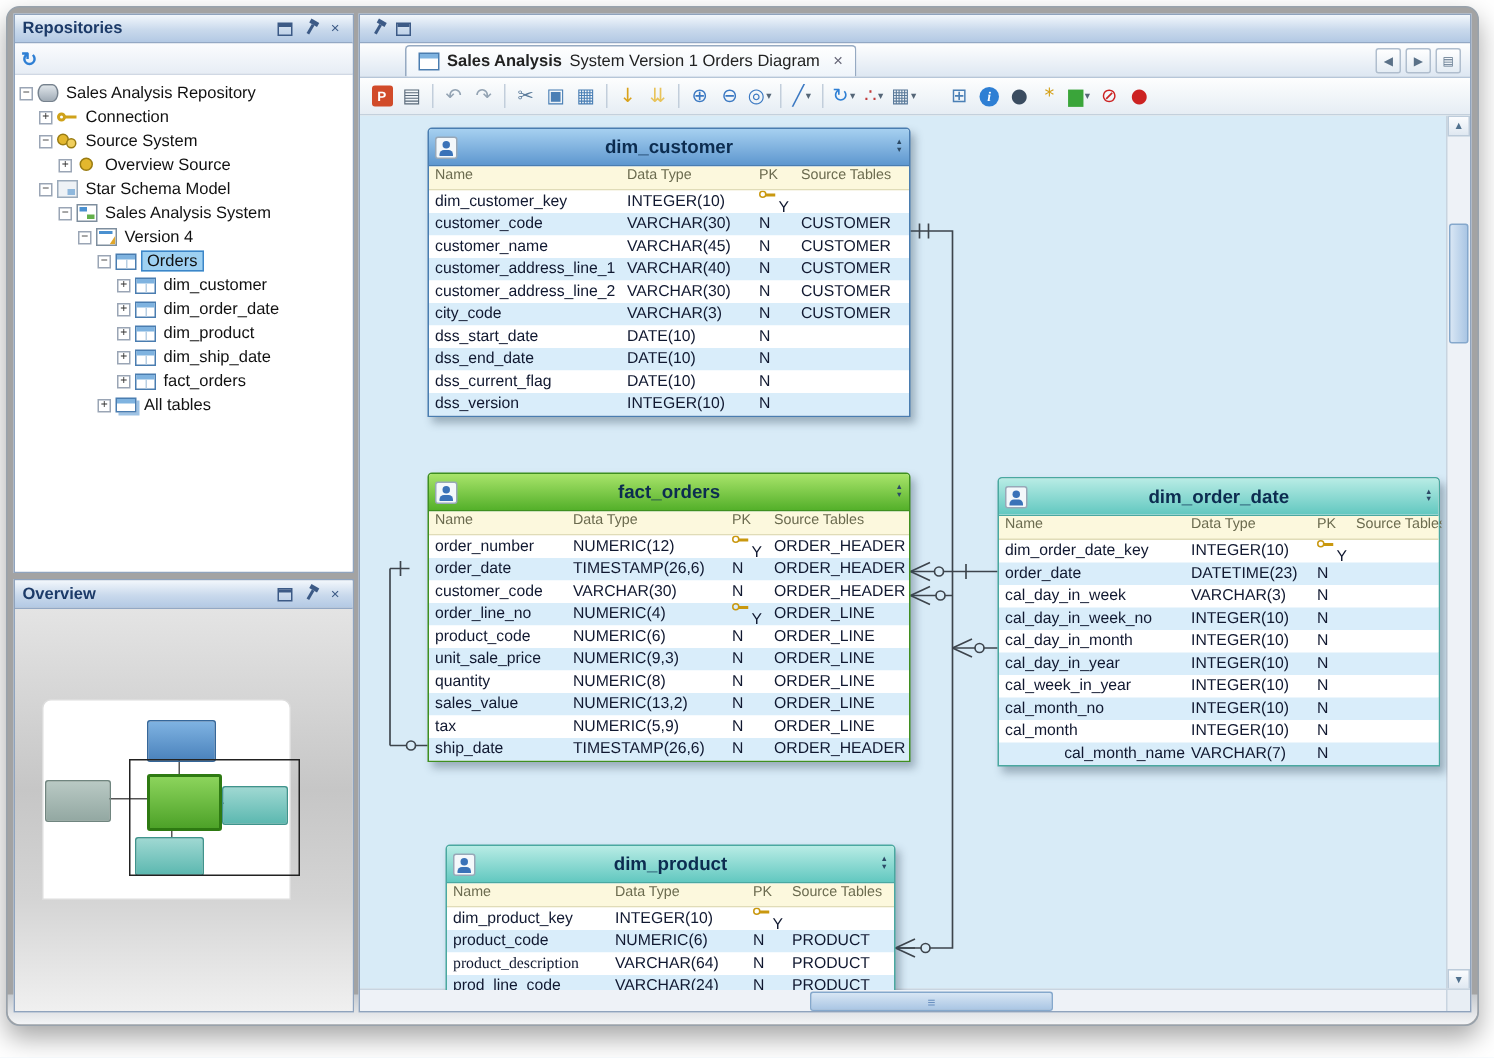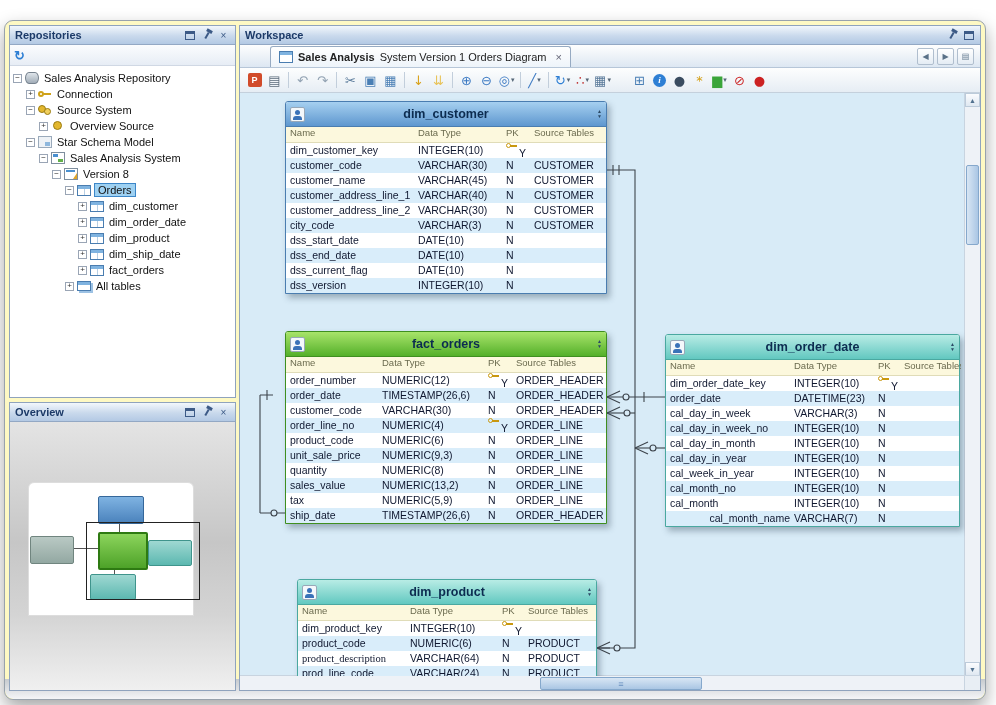--- a/index.html
+++ b/index.html
@@ -1,18 +1,18 @@
 <!DOCTYPE html>
 <html><head>
 <meta charset="utf-8">
 <style>
   html,body{margin:0;padding:0;background:#fff;}
   body{width:996px;height:705px;overflow:hidden;font-family:"Liberation Sans",sans-serif;}
   .stage{position:relative;width:996px;height:705px;}
-  .window{position:absolute;left:4px;top:20px;width:980px;height:678px;background:#fef9c3;
+  .window{position:absolute;left:4px;top:4px;width:980px;height:678px;background:#a3a3a3;
           border:1px solid #98a2ac;border-radius:9px;box-shadow:0 8px 18px rgba(0,0,0,.35);overflow:hidden;}
   .bottom-wave{position:absolute;left:0;right:0;bottom:0;height:20px;z-index:0;
           background:linear-gradient(#c6cace,#f4f5f7);border-radius:0 0 9px 9px;}
   .panel{position:absolute;border:1px solid #8fa3bd;background:#fff;display:flex;flex-direction:column;z-index:1;box-sizing:border-box;}
   .repo-panel{left:4px;top:4px;width:227px;height:373px;}
   .overview-panel{left:4px;top:381px;width:227px;bottom:8px;}
   .workspace-panel{left:234px;top:4px;right:4px;bottom:8px;}
   .panel-titlebar{flex:0 0 18px;height:18px;display:flex;align-items:center;padding:0 5px;gap:2px;
     background:linear-gradient(#f2f7fc,#c9d9ec 55%,#b3c9e4);border-bottom:1px solid #93a8c4;}
   .panel-title{font-size:11px;font-weight:bold;color:#1c3a68;flex:1;}
@@ -171,21 +171,21 @@
             <span class="tlabel">Star Schema Model</span>
           </div>
           <div class="trow" style="padding-left: 29px;">
             <span class="ttoggle">−</span>
             <span class="tic system-icon"></span>
             <span class="tlabel">Sales Analysis  System</span>
           </div>
           <div class="trow" style="padding-left: 42px;">
             <span class="ttoggle">−</span>
             <span class="tic version-icon"></span>
-            <span class="tlabel">Version 8</span>
+            <span class="tlabel">Version 4</span>
           </div>
           <div class="trow" style="padding-left: 55px;">
             <span class="ttoggle">−</span>
             <span class="tic diagram-icon"></span>
             <span class="tlabel sel">Orders</span>
           </div>
           <div class="trow" style="padding-left: 68px;">
             <span class="ttoggle">+</span>
             <span class="tic table-icon"></span>
             <span class="tlabel">dim_customer</span>
@@ -241,21 +241,20 @@
         <div class="ov-node green"></div>
         <div class="ov-node tealr"></div>
         <div class="ov-node tealb"></div>
         <div class="ov-node gray"></div>
         <div class="ov-view"></div>
       </div>
     </section>
 
     <section class="panel workspace-panel">
       <header class="panel-titlebar">
-        <span class="panel-title">Workspace</span>
         <span class="wbtns">
           <span class="wbtn">
               <span class="pin-glyph"></span>
             </span>
           <span class="wbtn">
               <span class="float-glyph"></span>
             </span>
         </span>
       </header>
 

